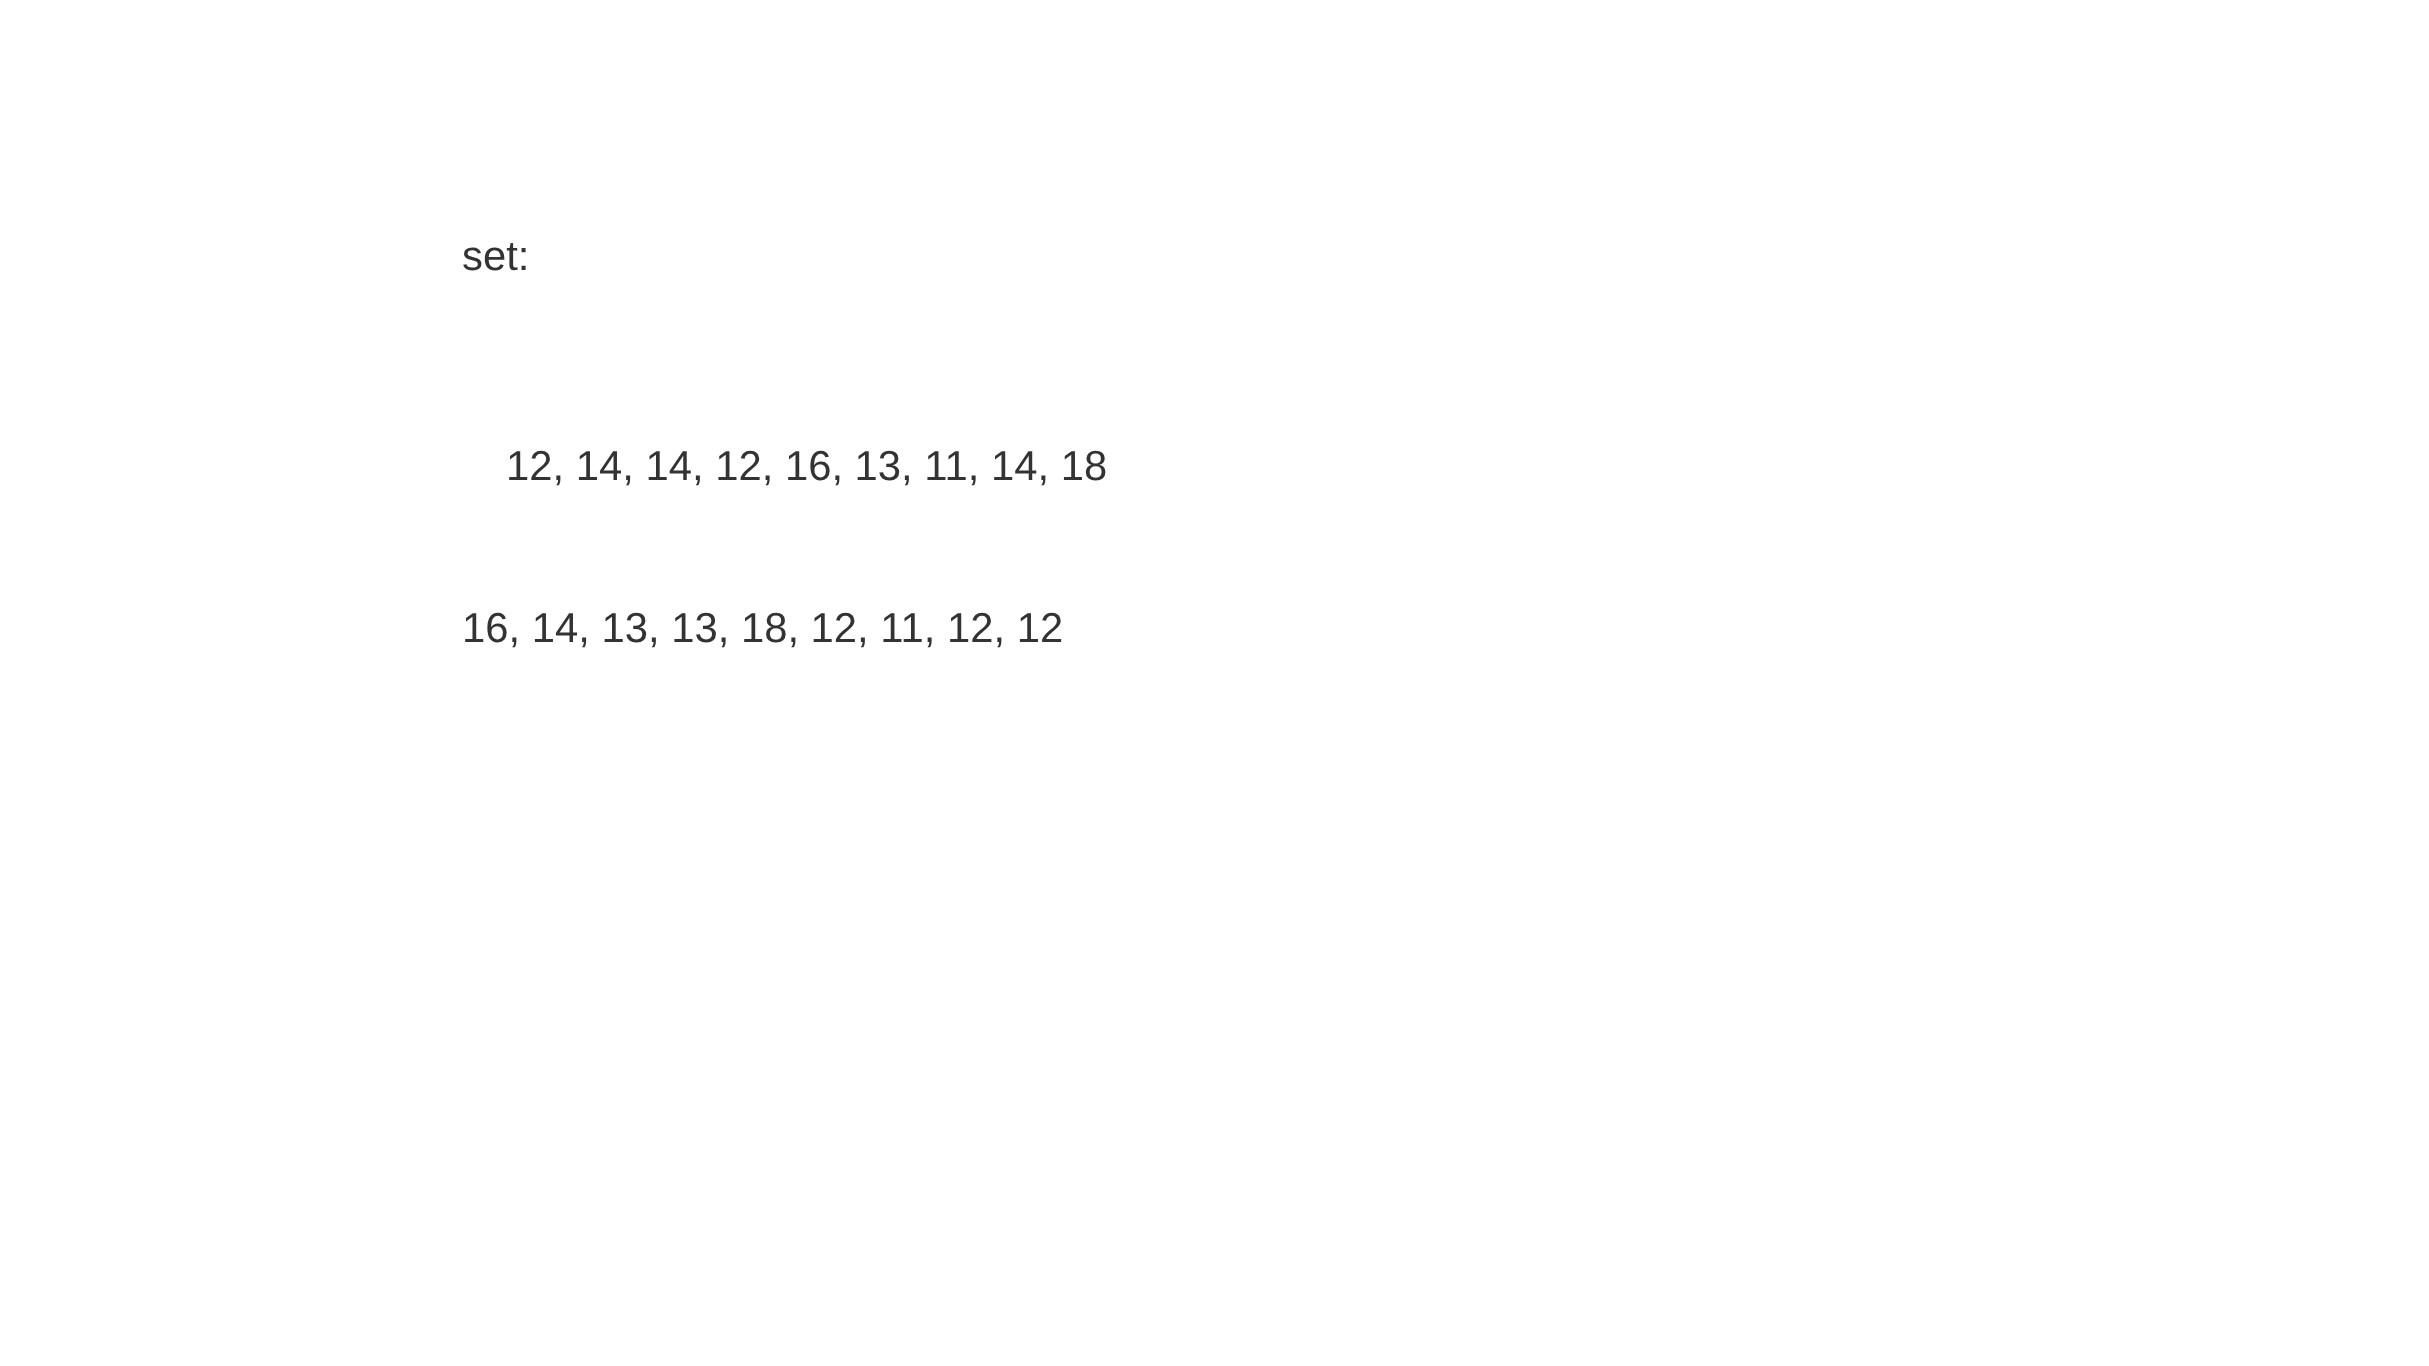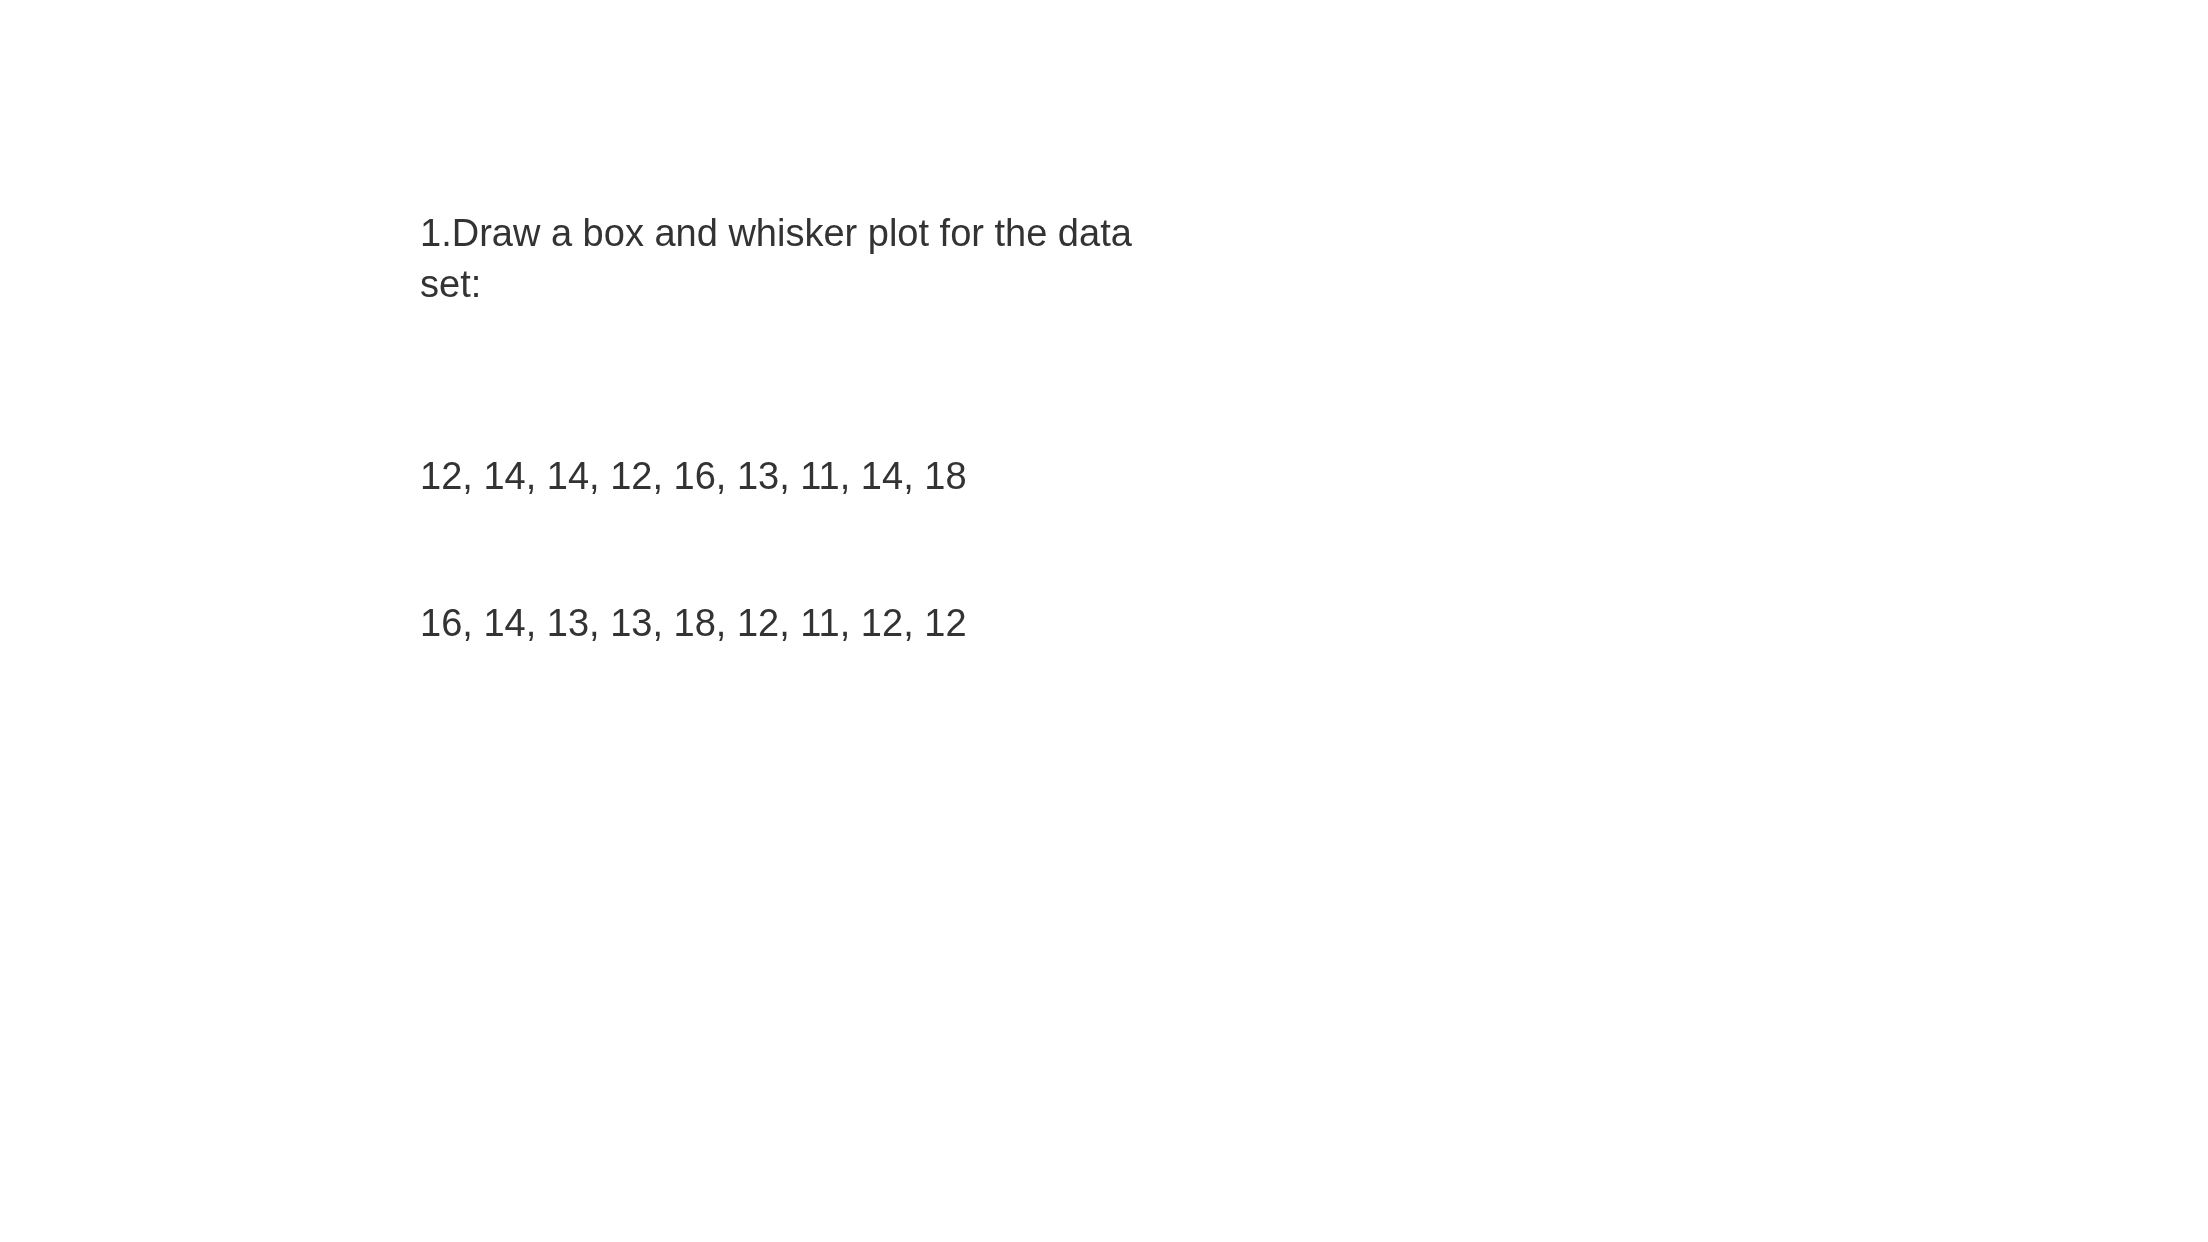--- a/index.html
+++ b/index.html
@@ -23,29 +23,29 @@
       line-height: 1.35;
     }
     .q1-line1 {
       margin-bottom: 0;
     }
     .q1-line2 {
       margin-bottom: 12px;
     }
     .data1 {
       margin-top: 140px;
+      margin-left: 40px;
     }
     .q2 {
       margin-top: 80px;
     }
     .data2 {
       margin-top: 96px;
     }
   </style>
 </head>
 <body>
 
 <div class="content">
-  <div class="q1-line1">1.Draw a box and whisker plot for the data</div>
   <div class="q1-line2">set:</div>
   <div class="data1">12, 14, 14, 12, 16, 13, 11, 14, 18</div>
   <div class="data2">16, 14, 13, 13, 18, 12, 11, 12, 12</div>
 </div>
 
 </body></html>

